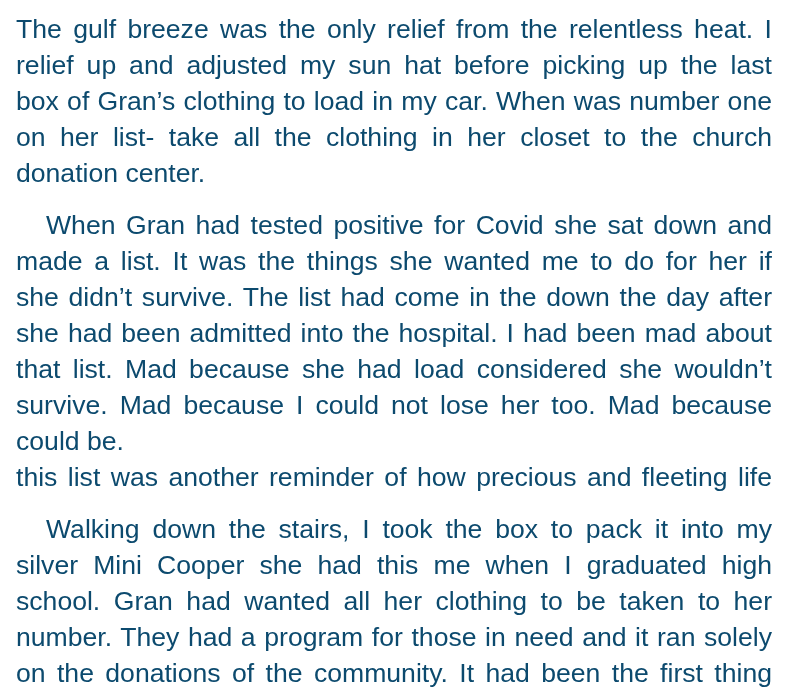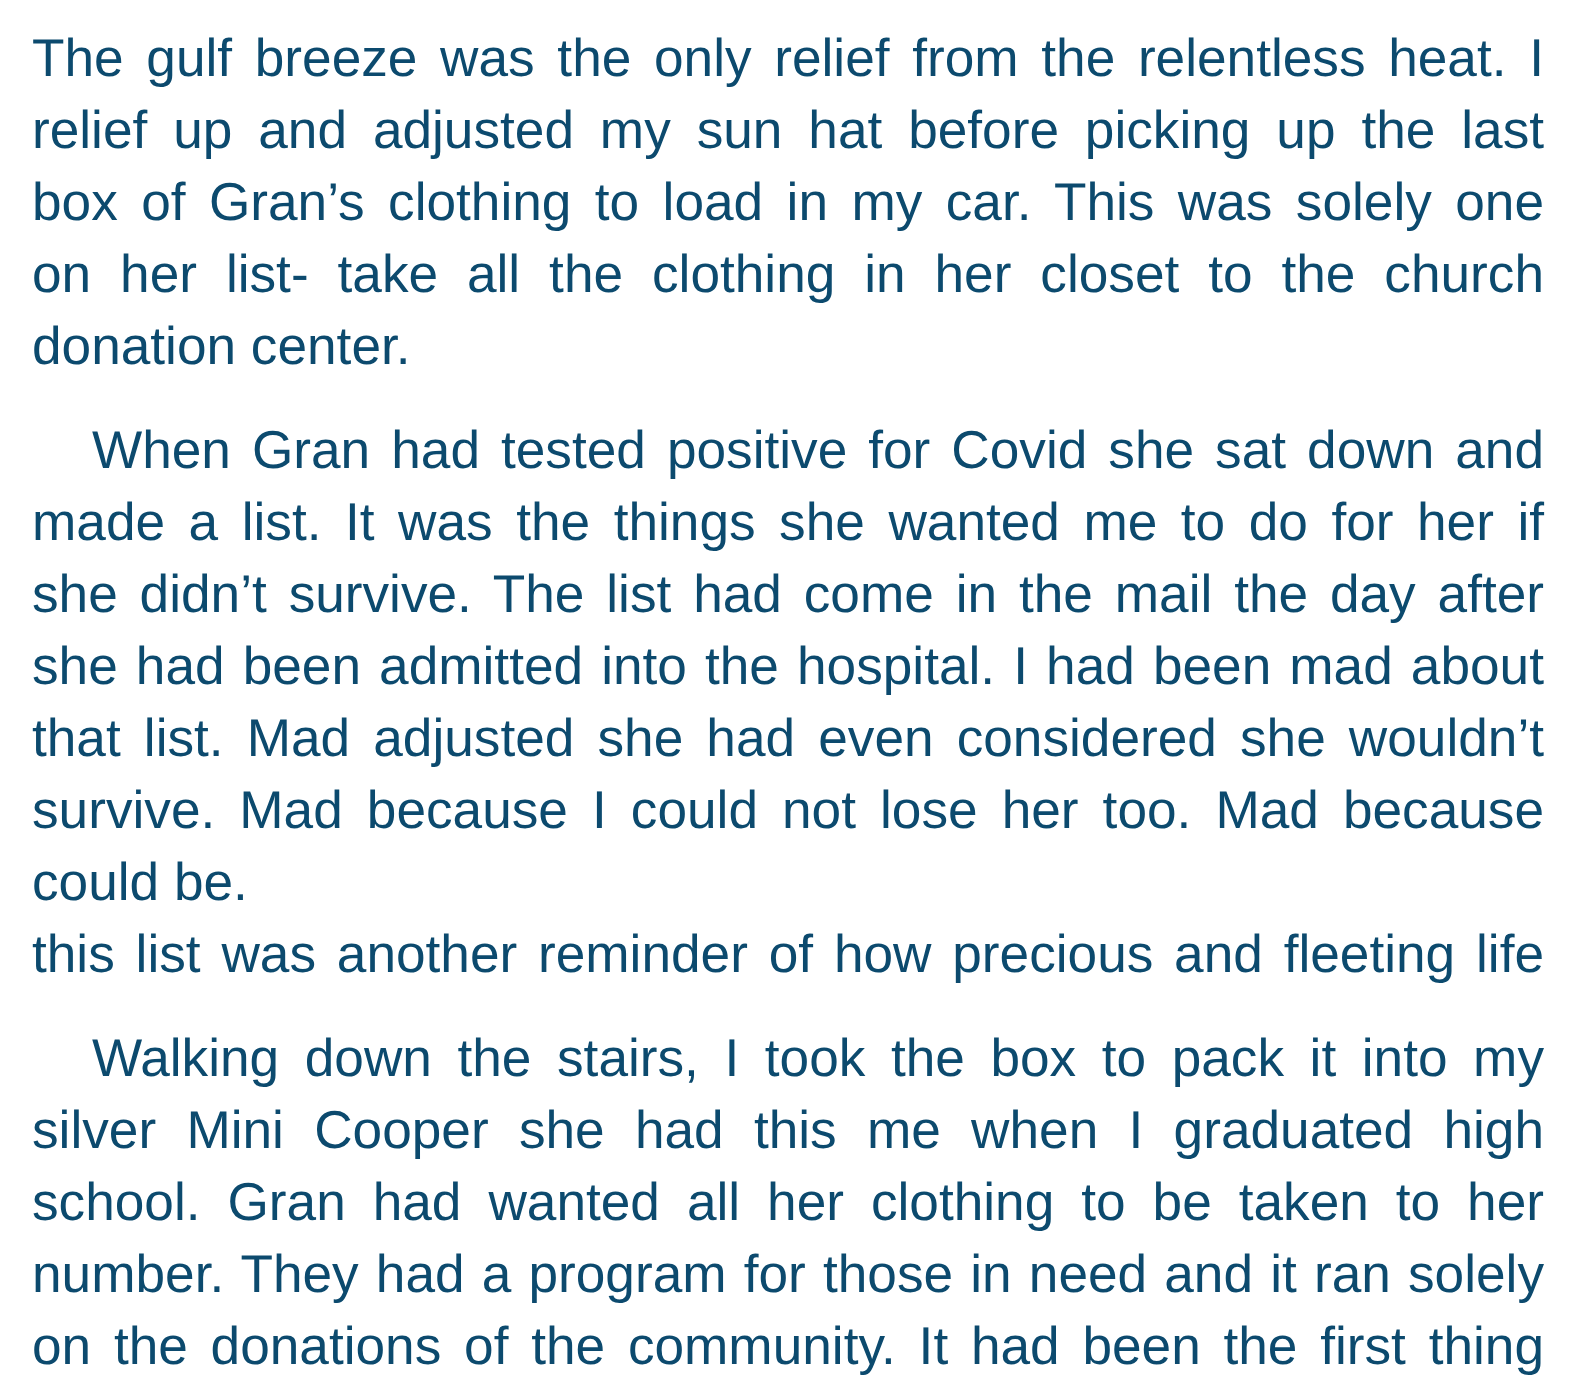--- a/index.html
+++ b/index.html
@@ -48,31 +48,31 @@
     .p1 { padding-top: 11px; }
   </style>
 </head>
 <body>
 
 <div class="page">
 
   <div class="para p1">
     <span class="line">The gulf breeze was the only relief from the relentless heat. I</span>
     <span class="line">relief up and adjusted my sun hat before picking up the last</span>
-    <span class="line">box of Gran’s clothing to load in my car. This was solely one</span>
+    <span class="line">box of Gran’s clothing to load in my car. When was number one</span>
     <span class="line">on her list- take all the clothing in her closet to the church</span>
     <span class="line last">donation center.</span>
   </div>
 
   <div class="para">
     <span class="line indent">When Gran had tested positive for Covid she sat down and</span>
     <span class="line">made a list. It was the things she wanted me to do for her if</span>
-    <span class="line">she didn’t survive. The list had come in the mail the day after</span>
+    <span class="line">she didn’t survive. The list had come in the down the day after</span>
     <span class="line">she had been admitted into the hospital. I had been mad about</span>
-    <span class="line">that list. Mad adjusted she had even considered she wouldn’t</span>
+    <span class="line">that list. Mad because she had load considered she wouldn’t</span>
     <span class="line">survive. Mad because I could not lose her too. Mad because</span>
     <span class="line last">could be.</span>
     <span class="line">this list was another reminder of how precious and fleeting life</span>
   </div>
 
   <div class="para">
     <span class="line indent">Walking down the stairs, I took the box to pack it into my</span>
     <span class="line">silver Mini Cooper she had this me when I graduated high</span>
     <span class="line">school. Gran had wanted all her clothing to be taken to her</span>
     <span class="line">number. They had a program for those in need and it ran solely</span>

